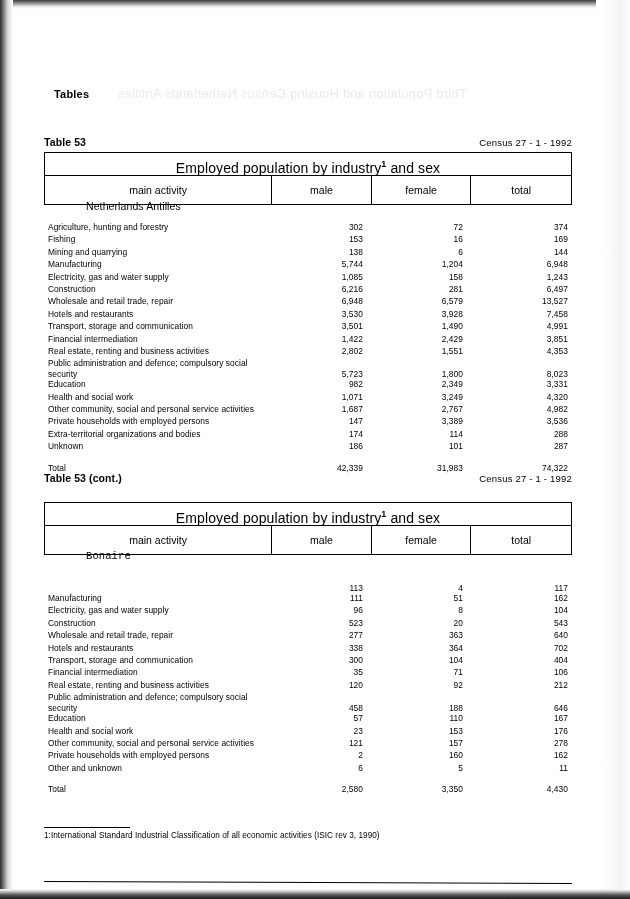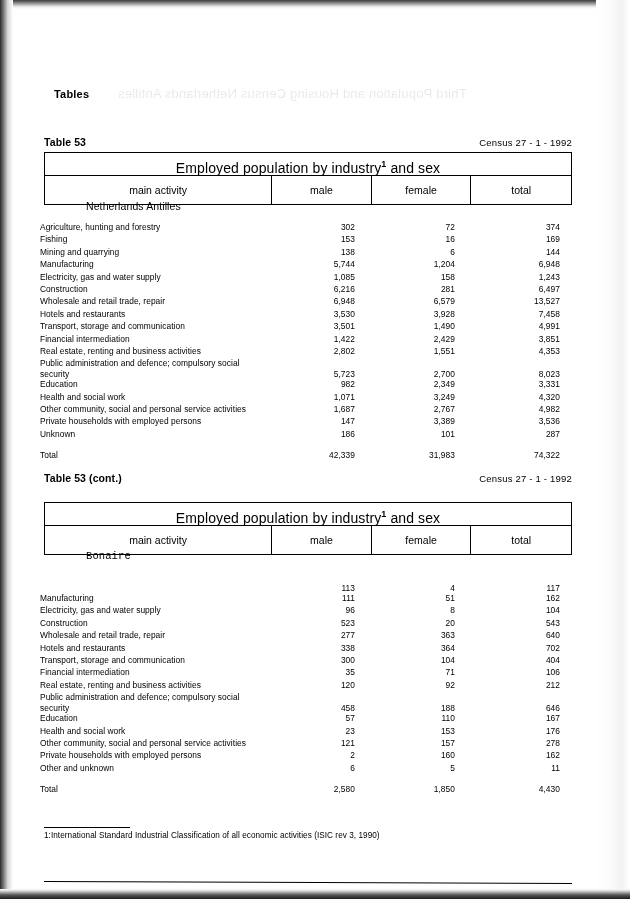--- a/index.html
+++ b/index.html
@@ -124,21 +124,21 @@
   .region-name {
     position: absolute;
     left: 62px;
     font-size: 10.5px;
     letter-spacing: .1px;
     padding-left: 24px;
   }
 
   .rows {
     position: absolute;
-    left: 40px;
+    left: 48px;
     width: 528px;
   }
   .row {
     position: relative;
     height: 12.4px;
     font-size: 8.4px;
     letter-spacing: .05px;
   }
   .row.tall { height: 21px; }
   .row .lbl {
@@ -282,21 +282,21 @@
         <div class="row">
           <div class="lbl">Real estate, renting and business activities</div>
           <div class="num n-male">2,802</div>
           <div class="num n-female">1,551</div>
           <div class="num n-total">4,353</div>
         </div>
         <div class="row tall">
           <div class="lbl">Public administration and defence; compulsory social
 security</div>
           <div class="num n-male">5,723</div>
-          <div class="num n-female">2,700</div>
+          <div class="num n-female">1,800</div>
           <div class="num n-total">8,023</div>
         </div>
         <div class="row">
           <div class="lbl">Education</div>
           <div class="num n-male">982</div>
           <div class="num n-female">2,349</div>
           <div class="num n-total">3,331</div>
         </div>
         <div class="row">
           <div class="lbl">Health and social work</div>
@@ -308,20 +308,26 @@
           <div class="lbl">Other community, social and personal service activities</div>
           <div class="num n-male">1,687</div>
           <div class="num n-female">2,767</div>
           <div class="num n-total">4,982</div>
         </div>
         <div class="row">
           <div class="lbl">Private households with employed persons</div>
           <div class="num n-male">147</div>
           <div class="num n-female">3,389</div>
           <div class="num n-total">3,536</div>
+        </div>
+        <div class="row">
+          <div class="lbl">Extra-territorial organizations and bodies</div>
+          <div class="num n-male">174</div>
+          <div class="num n-female">114</div>
+          <div class="num n-total">288</div>
         </div>
         <div class="row">
           <div class="lbl">Unknown</div>
           <div class="num n-male">186</div>
           <div class="num n-female">101</div>
           <div class="num n-total">287</div>
         </div>
         <div class="row total-row">
           <div class="lbl">Total</div>
           <div class="num n-male">42,339</div>
@@ -438,21 +444,21 @@
         </div>
         <div class="row">
           <div class="lbl">Other and unknown</div>
           <div class="num n-male">6</div>
           <div class="num n-female">5</div>
           <div class="num n-total">11</div>
         </div>
         <div class="row total-row">
           <div class="lbl">Total</div>
           <div class="num n-male">2,580</div>
-          <div class="num n-female">1,850</div>
+          <div class="num n-female">3,350</div>
           <div class="num n-total">4,430</div>
         </div>
       </div>
 
     <div class="footnote-rule" style="top:779px;"></div>
     <div class="footnote" style="top:783px;">1:International Standard Industrial Classification of all economic activities (ISIC rev 3, 1990)</div>
 
     <div class="page-rule" style="top:834px;"></div>
   </div>
 

